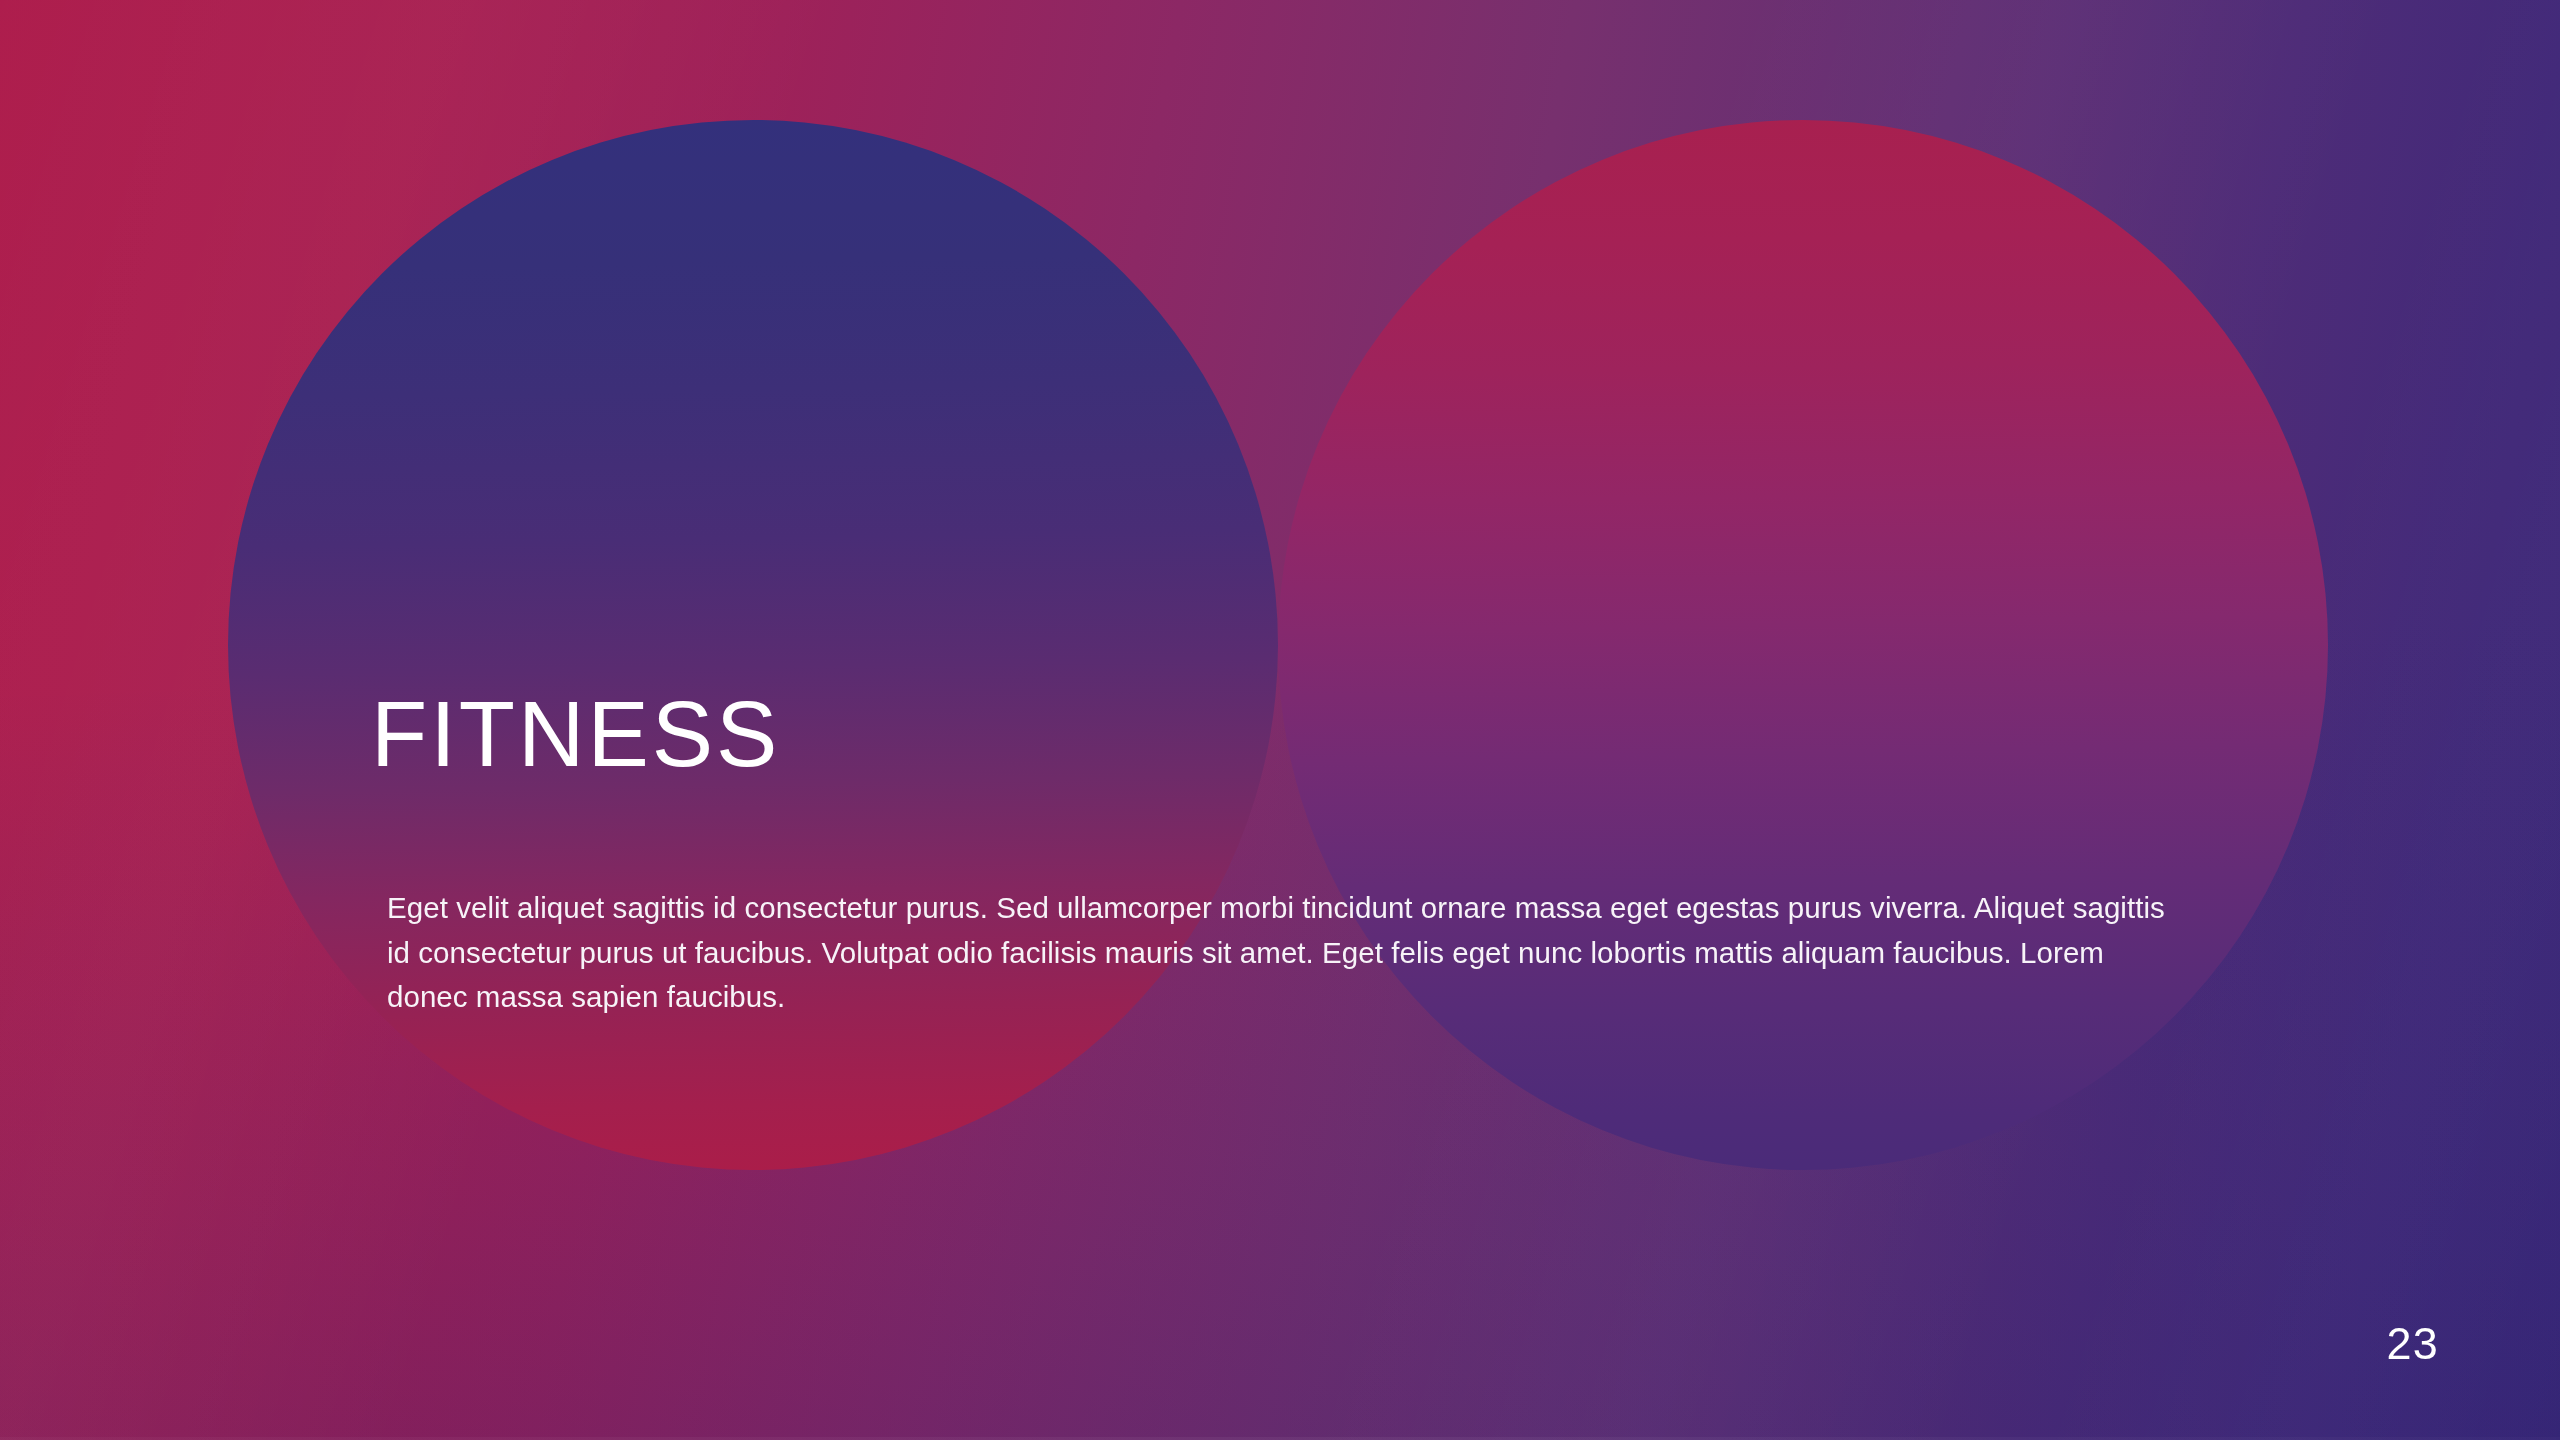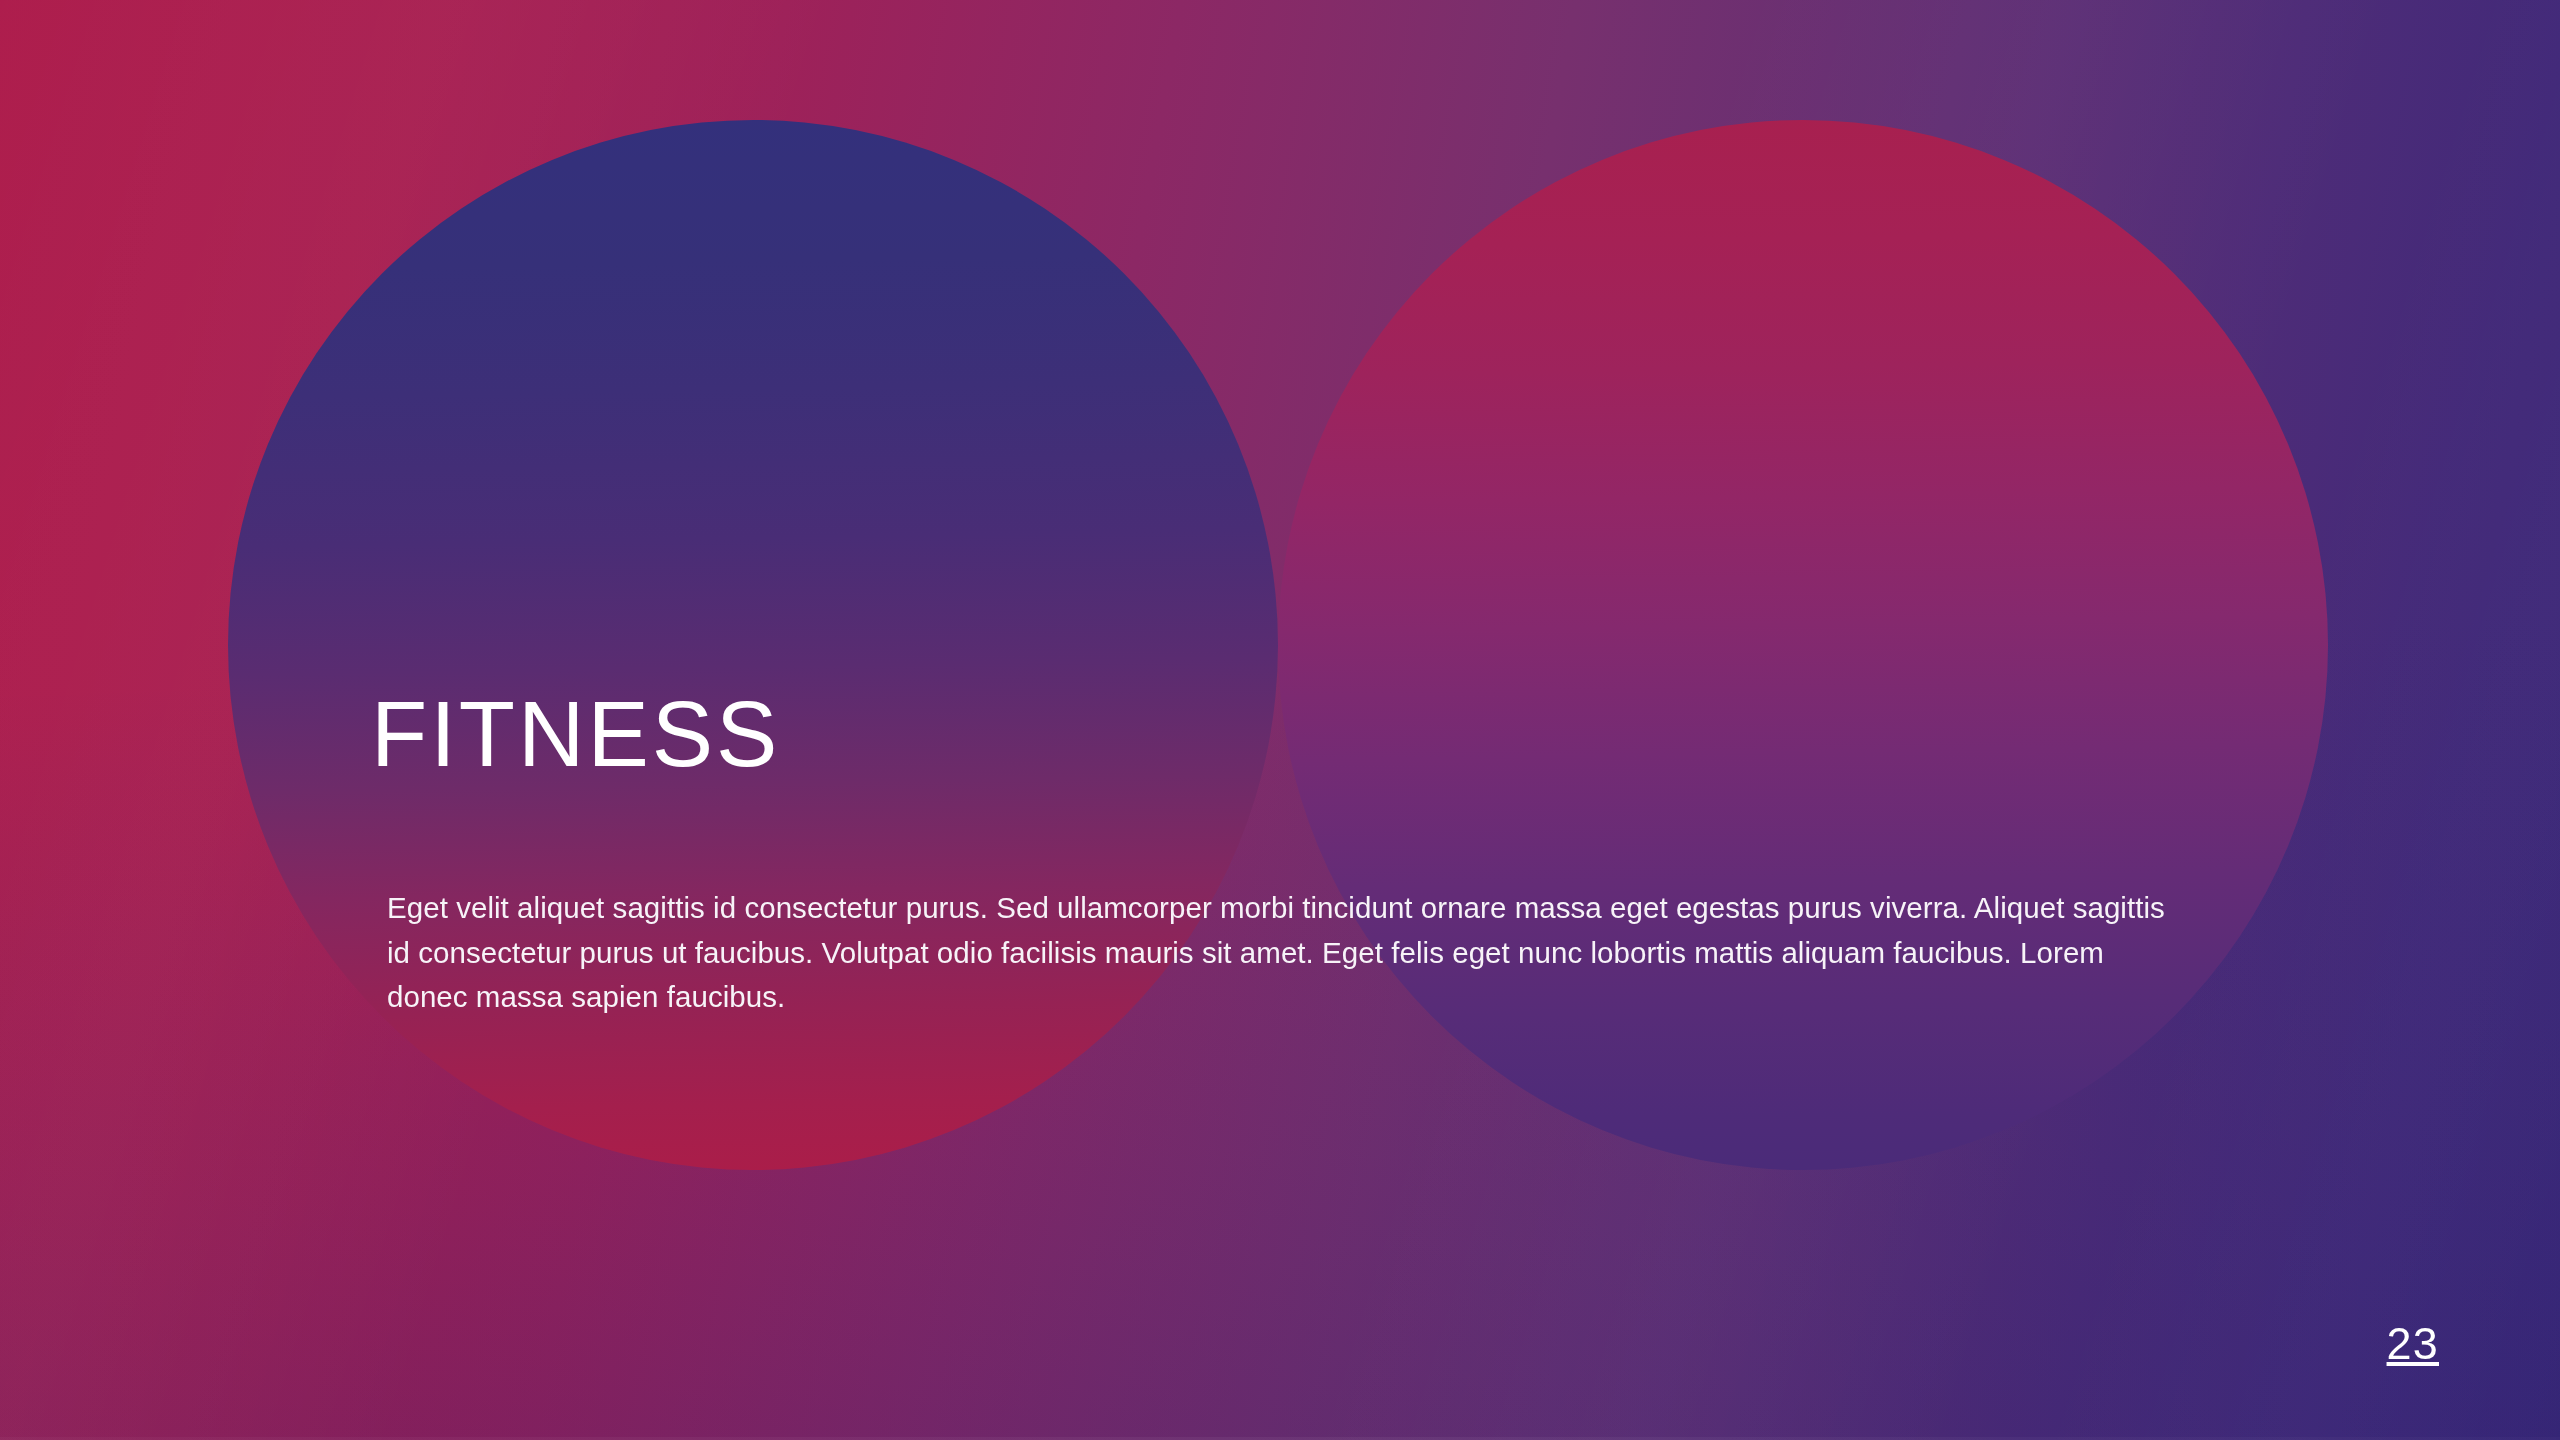--- a/index.html
+++ b/index.html
@@ -150,21 +150,20 @@
 
   .page-number {
     position: absolute;
     right: 121px;
     bottom: 74px;
     color: #FFFFFF;
     font-size: 45px;
     font-weight: 300;
     letter-spacing: 1.2px;
     line-height: 1;
-    text-decoration: underline;
   }
 
   
   .bottom-edge {
     position: absolute;
     left: 0; right: 0; bottom: 0;
     height: 3px;
     background: linear-gradient(90deg,
         rgba(255,255,255,0.03) 0%,
         rgba(255,255,255,0.05) 55%,

